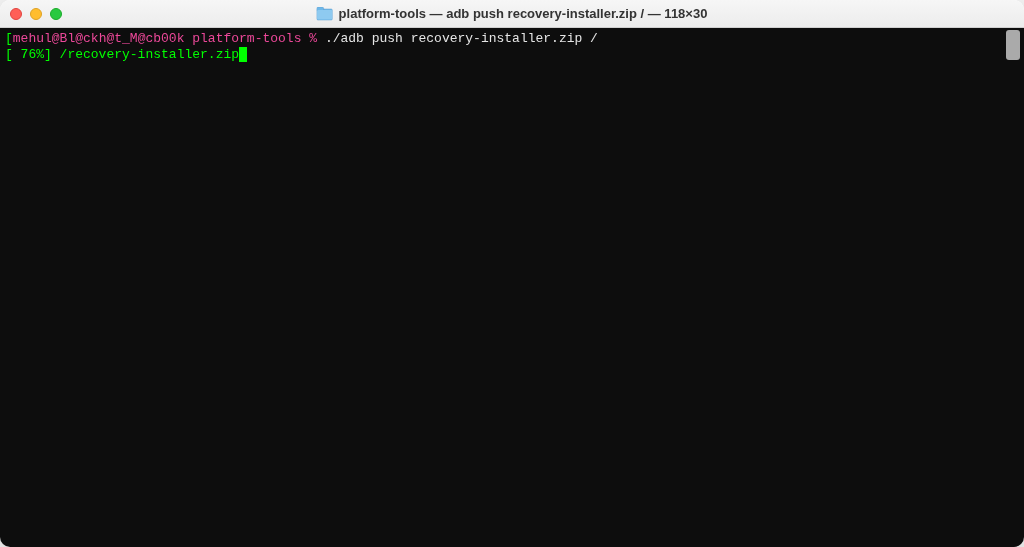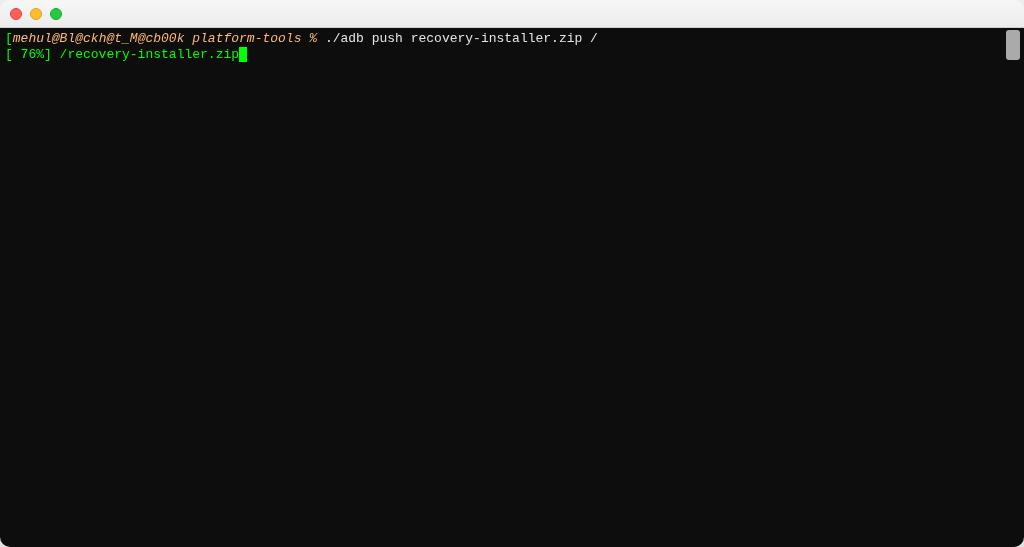--- a/index.html
+++ b/index.html
@@ -95,22 +95,21 @@
     
     .terminal-line {
       white-space: pre;
     }
     
     .prompt-bracket {
       color: #00ff00;
     }
     
     .prompt-text {
-      color: #fdba74;
-      font-style: italic;
+      color: #ec4899;
     }
     
     .command-text {
       color: #e5e5e5;
     }
     
     .progress-text {
       color: #00ff00;
       margin-top: 40px;
     }
@@ -144,20 +143,30 @@
 </head>
 <body>
 
 <div class="window">
   <div class="titlebar">
     <div class="traffic-lights">
       <div class="traffic-light close"></div>
       <div class="traffic-light minimize"></div>
       <div class="traffic-light zoom"></div>
     </div>
+    <div class="title-content">
+      <span class="folder-icon">
+        <svg width="16" height="14" viewBox="0 0 16 14">
+          <rect x="0" y="2" width="16" height="11" rx="1.5" fill="#6fb8e8" stroke="#5a9dd0" stroke-width="0.5"></rect>
+          <rect x="0" y="0" width="7" height="4" rx="1.5" fill="#6fb8e8" stroke="#5a9dd0" stroke-width="0.5"></rect>
+          <rect x="0.5" y="3" width="15" height="9.5" rx="1" fill="#8ecaf0"></rect>
+        </svg>
+      </span>
+      <span>platform-tools — adb push recovery-installer.zip / — 118×30</span>
+    </div>
   </div>
 
   <div class="terminal-body">
     <div class="terminal-line"><span class="prompt-bracket">[</span><span class="prompt-text">mehul@Bl@ckh@t_M@cb00k platform-tools % </span><span class="command-text">./adb push recovery-installer.zip /</span></div>
     <div class="terminal-line"><span class="progress-text">[ 76%] /recovery-installer.zip</span><span class="cursor"></span></div>
 
     <div class="scrollbar-track">
       <div class="scrollbar"></div>
     </div>
   </div>

